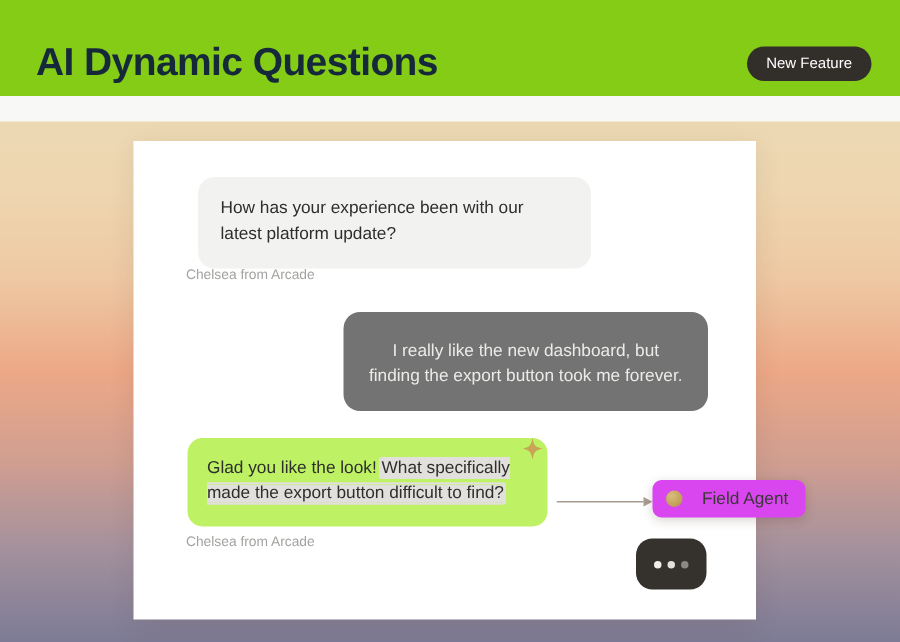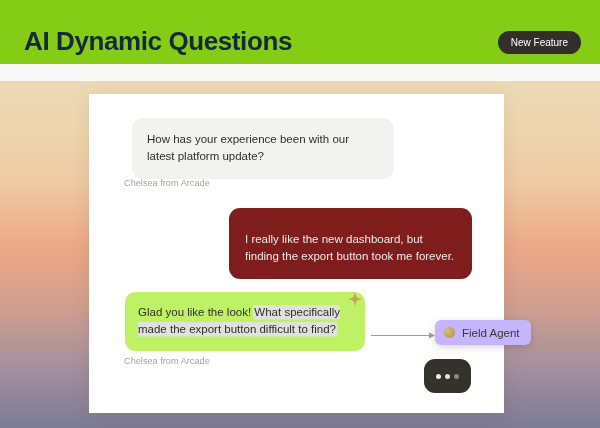--- a/index.html
+++ b/index.html
@@ -110,24 +110,25 @@
     top: 84px;
     font-size: 9.2px;
     color: #a3a3a1;
   }
 
   
   #bubble-2 {
     left: 140px;
     top: 114px;
     width: 243px;
-    padding: 23px 16px 14px 16px;
+    padding: 18px 16px 14px 16px;
     border-radius: 11px;
-    background: #7f1d1d;
+    background: #737373;
     color: #ecebe8;
+    text-align: center;
   }
 
   
   #bubble-3 {
     left: 36px;
     top: 198px;
     width: 240px;
     padding: 12px 14px 13px 13px;
     border-radius: 10px;
     background: #bef264;
@@ -189,25 +190,25 @@
     height: 9px;
   }
 
   #field-agent-chip {
     position: absolute;
     left: 435px;
     top: 320px;
     height: 25px;
     padding: 0 11px 0 9px;
     border-radius: 6px;
-    background: #c4b5fd;
+    background: #d946ef;
     box-shadow: 0 2px 7px rgba(60,40,30,0.20);
     display: flex;
     align-items: center;
-    gap: 7px;
+    gap: 13px;
     white-space: nowrap;
   }
 
   #field-agent-dot {
     width: 11px;
     height: 11px;
     border-radius: 50%;
     background: radial-gradient(circle at 35% 32%, #d8bd7e 0%, #c2a055 65%, #a8883f 100%);
     flex: 0 0 auto;
   }

